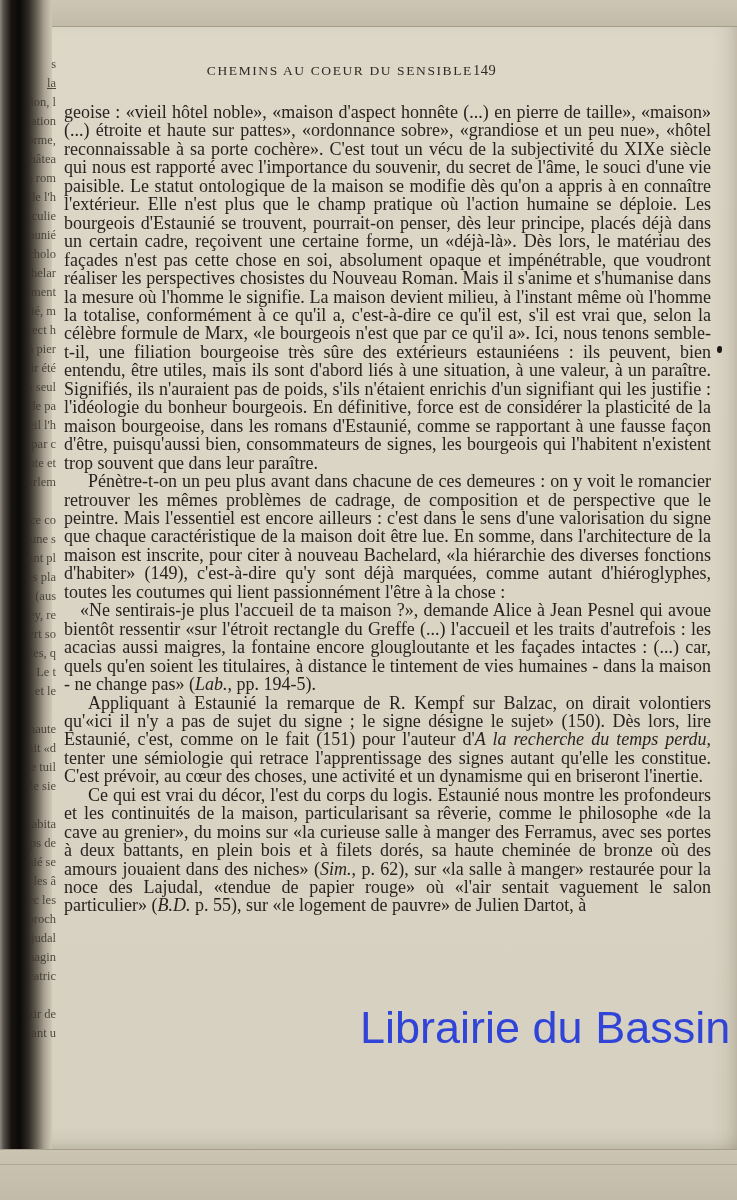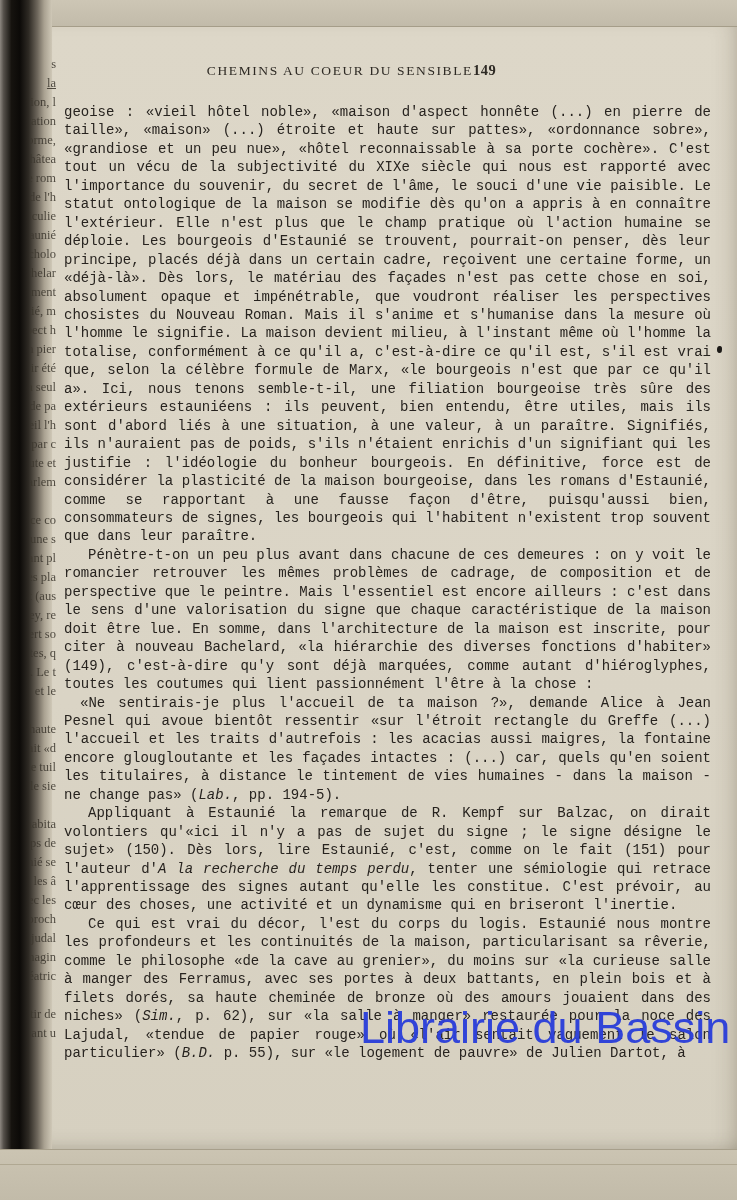--- a/index.html
+++ b/index.html
@@ -28,22 +28,22 @@
   .page{
     position:absolute;left:46px;top:26px;right:0;bottom:50px;z-index:1;
     background:linear-gradient(180deg,#ddd7c8,#dad4c5 60%,#d6d0c0);
     box-shadow:inset -16px 0 24px -16px rgba(60,50,30,.28), inset 0 -14px 20px -14px rgba(60,50,30,.25);
     padding:36px 26px 0 18px;box-sizing:border-box;
   }
   .header{
     display:flex;justify-content:center;align-items:baseline;
     color:#2e2a24;font-size:13.5px;letter-spacing:1.6px;margin:0 0 24px 2px;
   }
-  .pagenum{margin-right:74px;letter-spacing:.5px;font-size:14.5px;font-weight:bold;}
-  .bodytext{color:#27231f;font-size:14px;line-height:18.45px;text-align:justify;font-family:Liberation Mono, monospace;}
+  .pagenum{margin-right:74px;letter-spacing:.5px;font-size:14.5px;}
+  .bodytext{color:#27231f;font-size:18px;line-height:18.45px;text-align:justify;}
   .bodytext p{margin:0;}
   .p-first{text-indent:0;}
   .p-indent{text-indent:24px;}
   .p-quote{margin-left:26px;text-indent:16px;}
   .edge{
     position:absolute;left:30px;top:0;width:28px;height:100%;overflow:hidden;z-index:3;
   }
   .frag{
     position:absolute;right:2px;white-space:nowrap;
     font-size:12.5px;line-height:1;color:#3c372e;opacity:.88;

